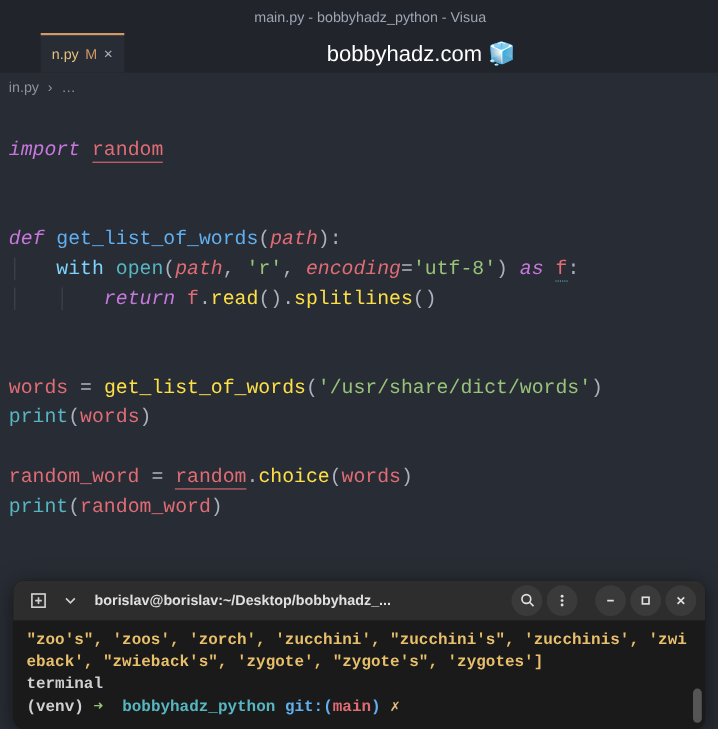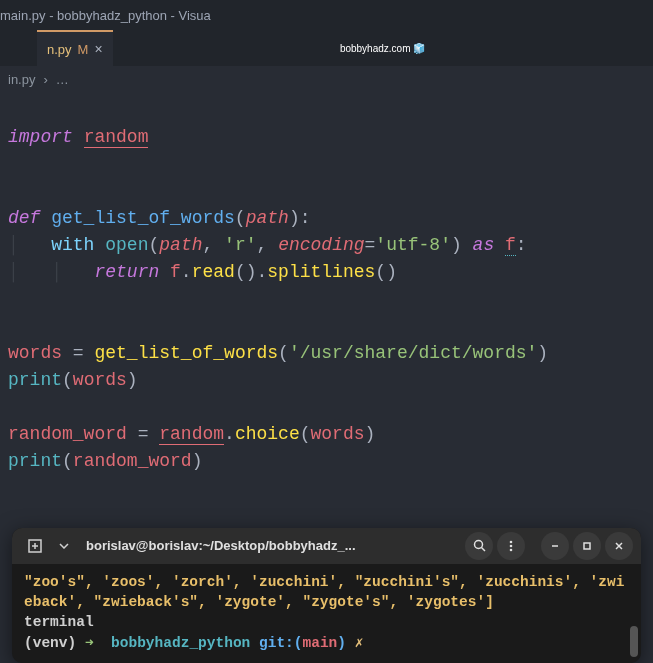--- a/index.html
+++ b/index.html
@@ -10,23 +10,25 @@
       width: 653px;
       height: 663px;
       overflow: hidden;
       font-size: 14px;
     }
     .title-bar {
       background: #21252b;
       height: 30px;
       display: flex;
       align-items: center;
+      justify-content: center;
       color: #9da5b4;
       font-size: 13px;
       font-family: -apple-system, 'Segoe UI', sans-serif;
+      padding-left: 20px;
     }
     .tabs {
       display: flex;
       background: #21252b;
       height: 36px;
       align-items: center;
     }
     .tab {
       display: flex;
       align-items: center;
@@ -41,21 +43,21 @@
       margin-left: 37px;
     }
     .tab .modified { color: #d19a66; }
     .tab .close { color: #abb2bf; font-size: 14px; cursor: pointer; }
     .watermark {
       flex: 1;
       text-align: center;
       color: #ffffff;
       font-family: -apple-system, 'Segoe UI', sans-serif;
       font-weight: 500;
-      font-size: 10px;
+      font-size: 20px;
     }
     .breadcrumb {
       display: flex;
       align-items: center;
       padding: 6px 8px;
       color: #8b949e;
       font-size: 13px;
       font-family: -apple-system, 'Segoe UI', sans-serif;
       gap: 8px;
     }

